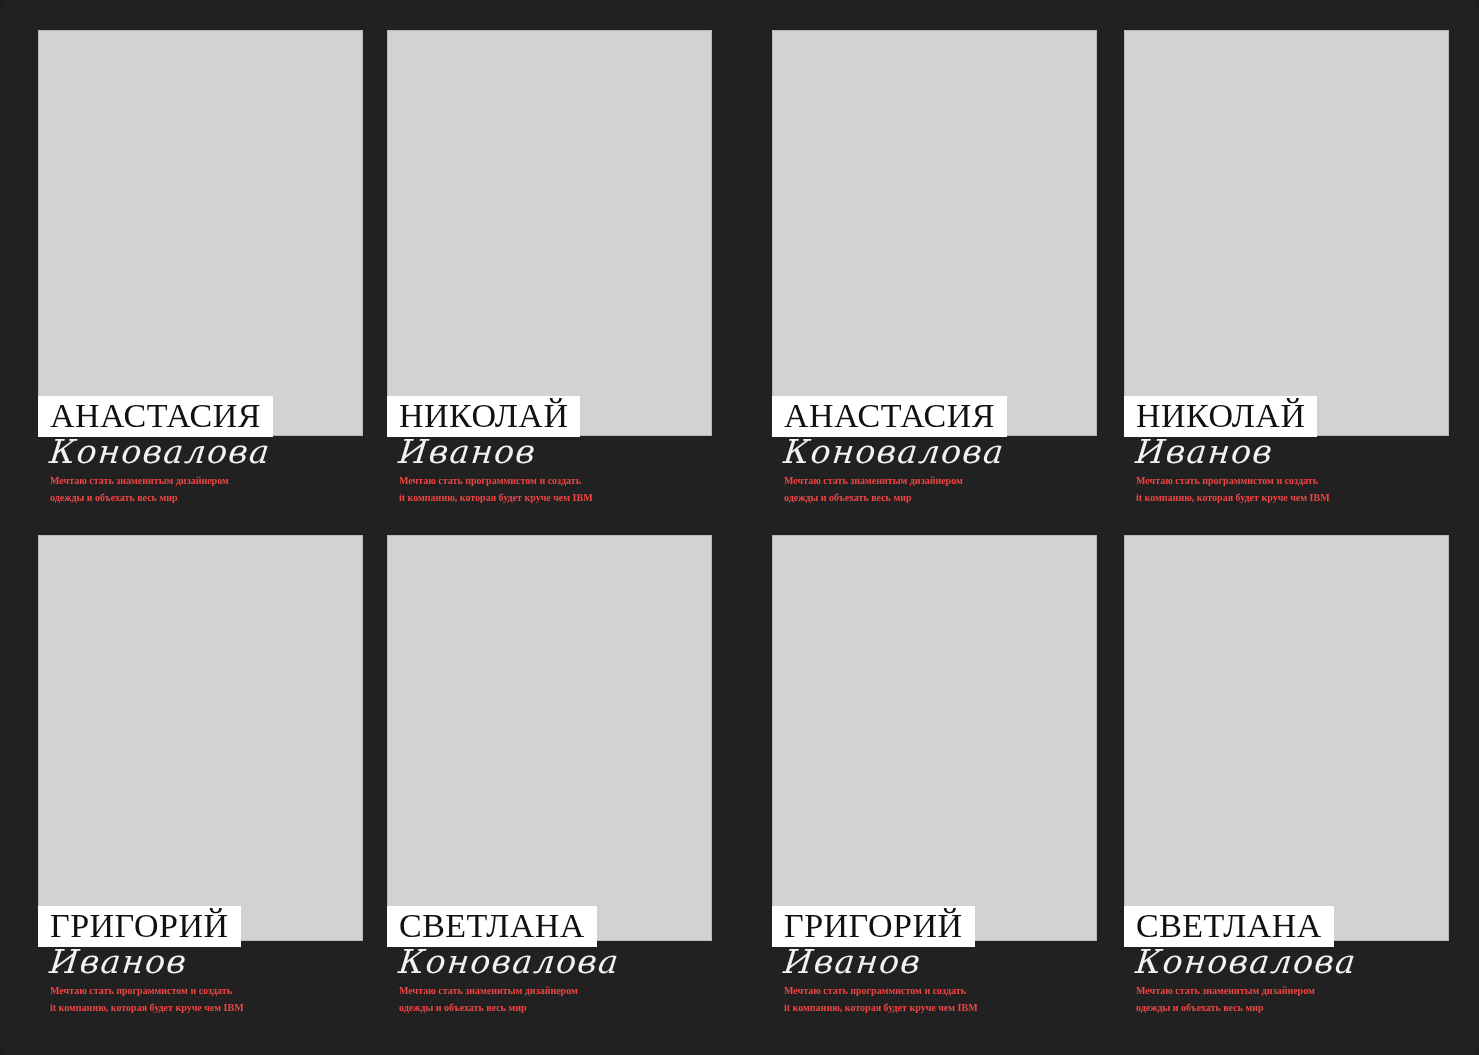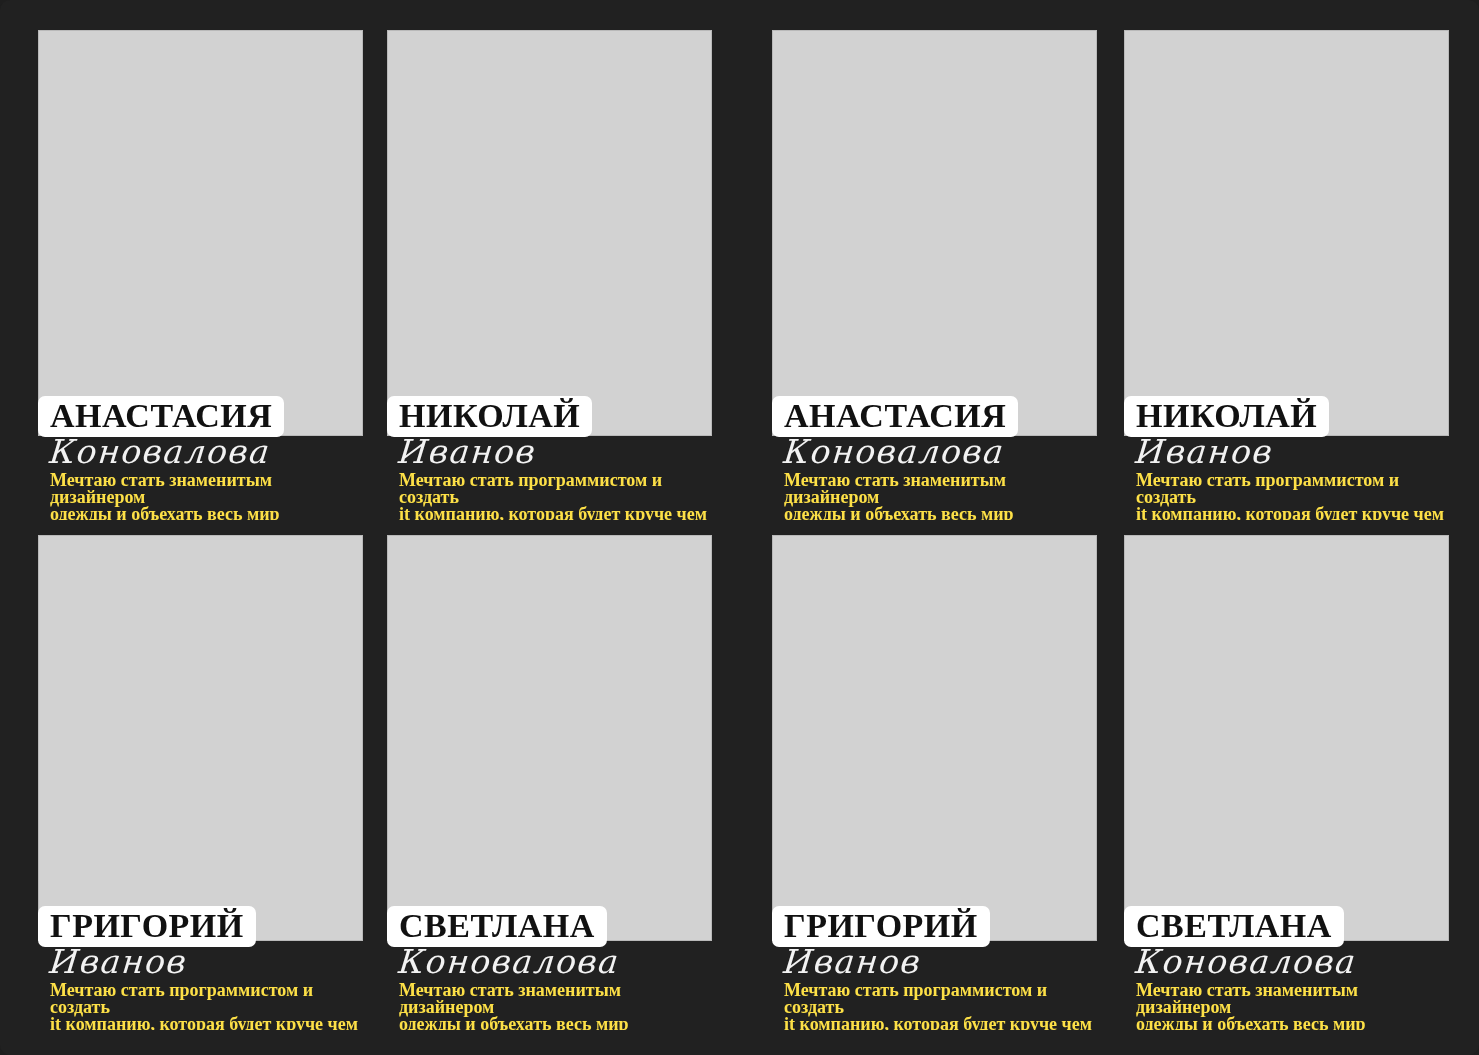--- a/index.html
+++ b/index.html
@@ -50,27 +50,26 @@
     left: 0;
     width: 100%;
   }
 
   
   .name-band {
     display: inline-block;
     background: #ffffff;
     color: #111111;
     font-family: "Liberation Serif", "DejaVu Serif", serif;
-    font-weight: 700;
+    font-weight: 400;
     font-size: 34px;
     line-height: 38px;
     letter-spacing: 0.5px;
     padding: 1px 12px 2px 12px;
     white-space: nowrap;
-    border-radius: 7px;
   }
 
   
   .surname {
     display: block;
     color: #f2f2f2;
     font-family: "DejaVu Serif", "Liberation Serif", serif;
     font-style: italic;
     font-weight: 400;
     font-size: 33px;
@@ -78,24 +77,24 @@
     letter-spacing: 1.5px;
     margin-top: -3px;
     padding-left: 10px;
     white-space: nowrap;
     transform: skewX(-6deg);
     transform-origin: left bottom;
   }
 
   .desc {
     display: block;
-    color: #fde047;
+    color: #ef4444;
     font-family: "Liberation Serif", "DejaVu Serif", serif;
     font-weight: 700;
-    font-size: 18px;
+    font-size: 10px;
     line-height: 17px;
     padding-left: 12px;
     margin-top: 2px;
     white-space: pre-line;
   }
 </style>
 </head>
 <body>
 
 <div class="canvas">

